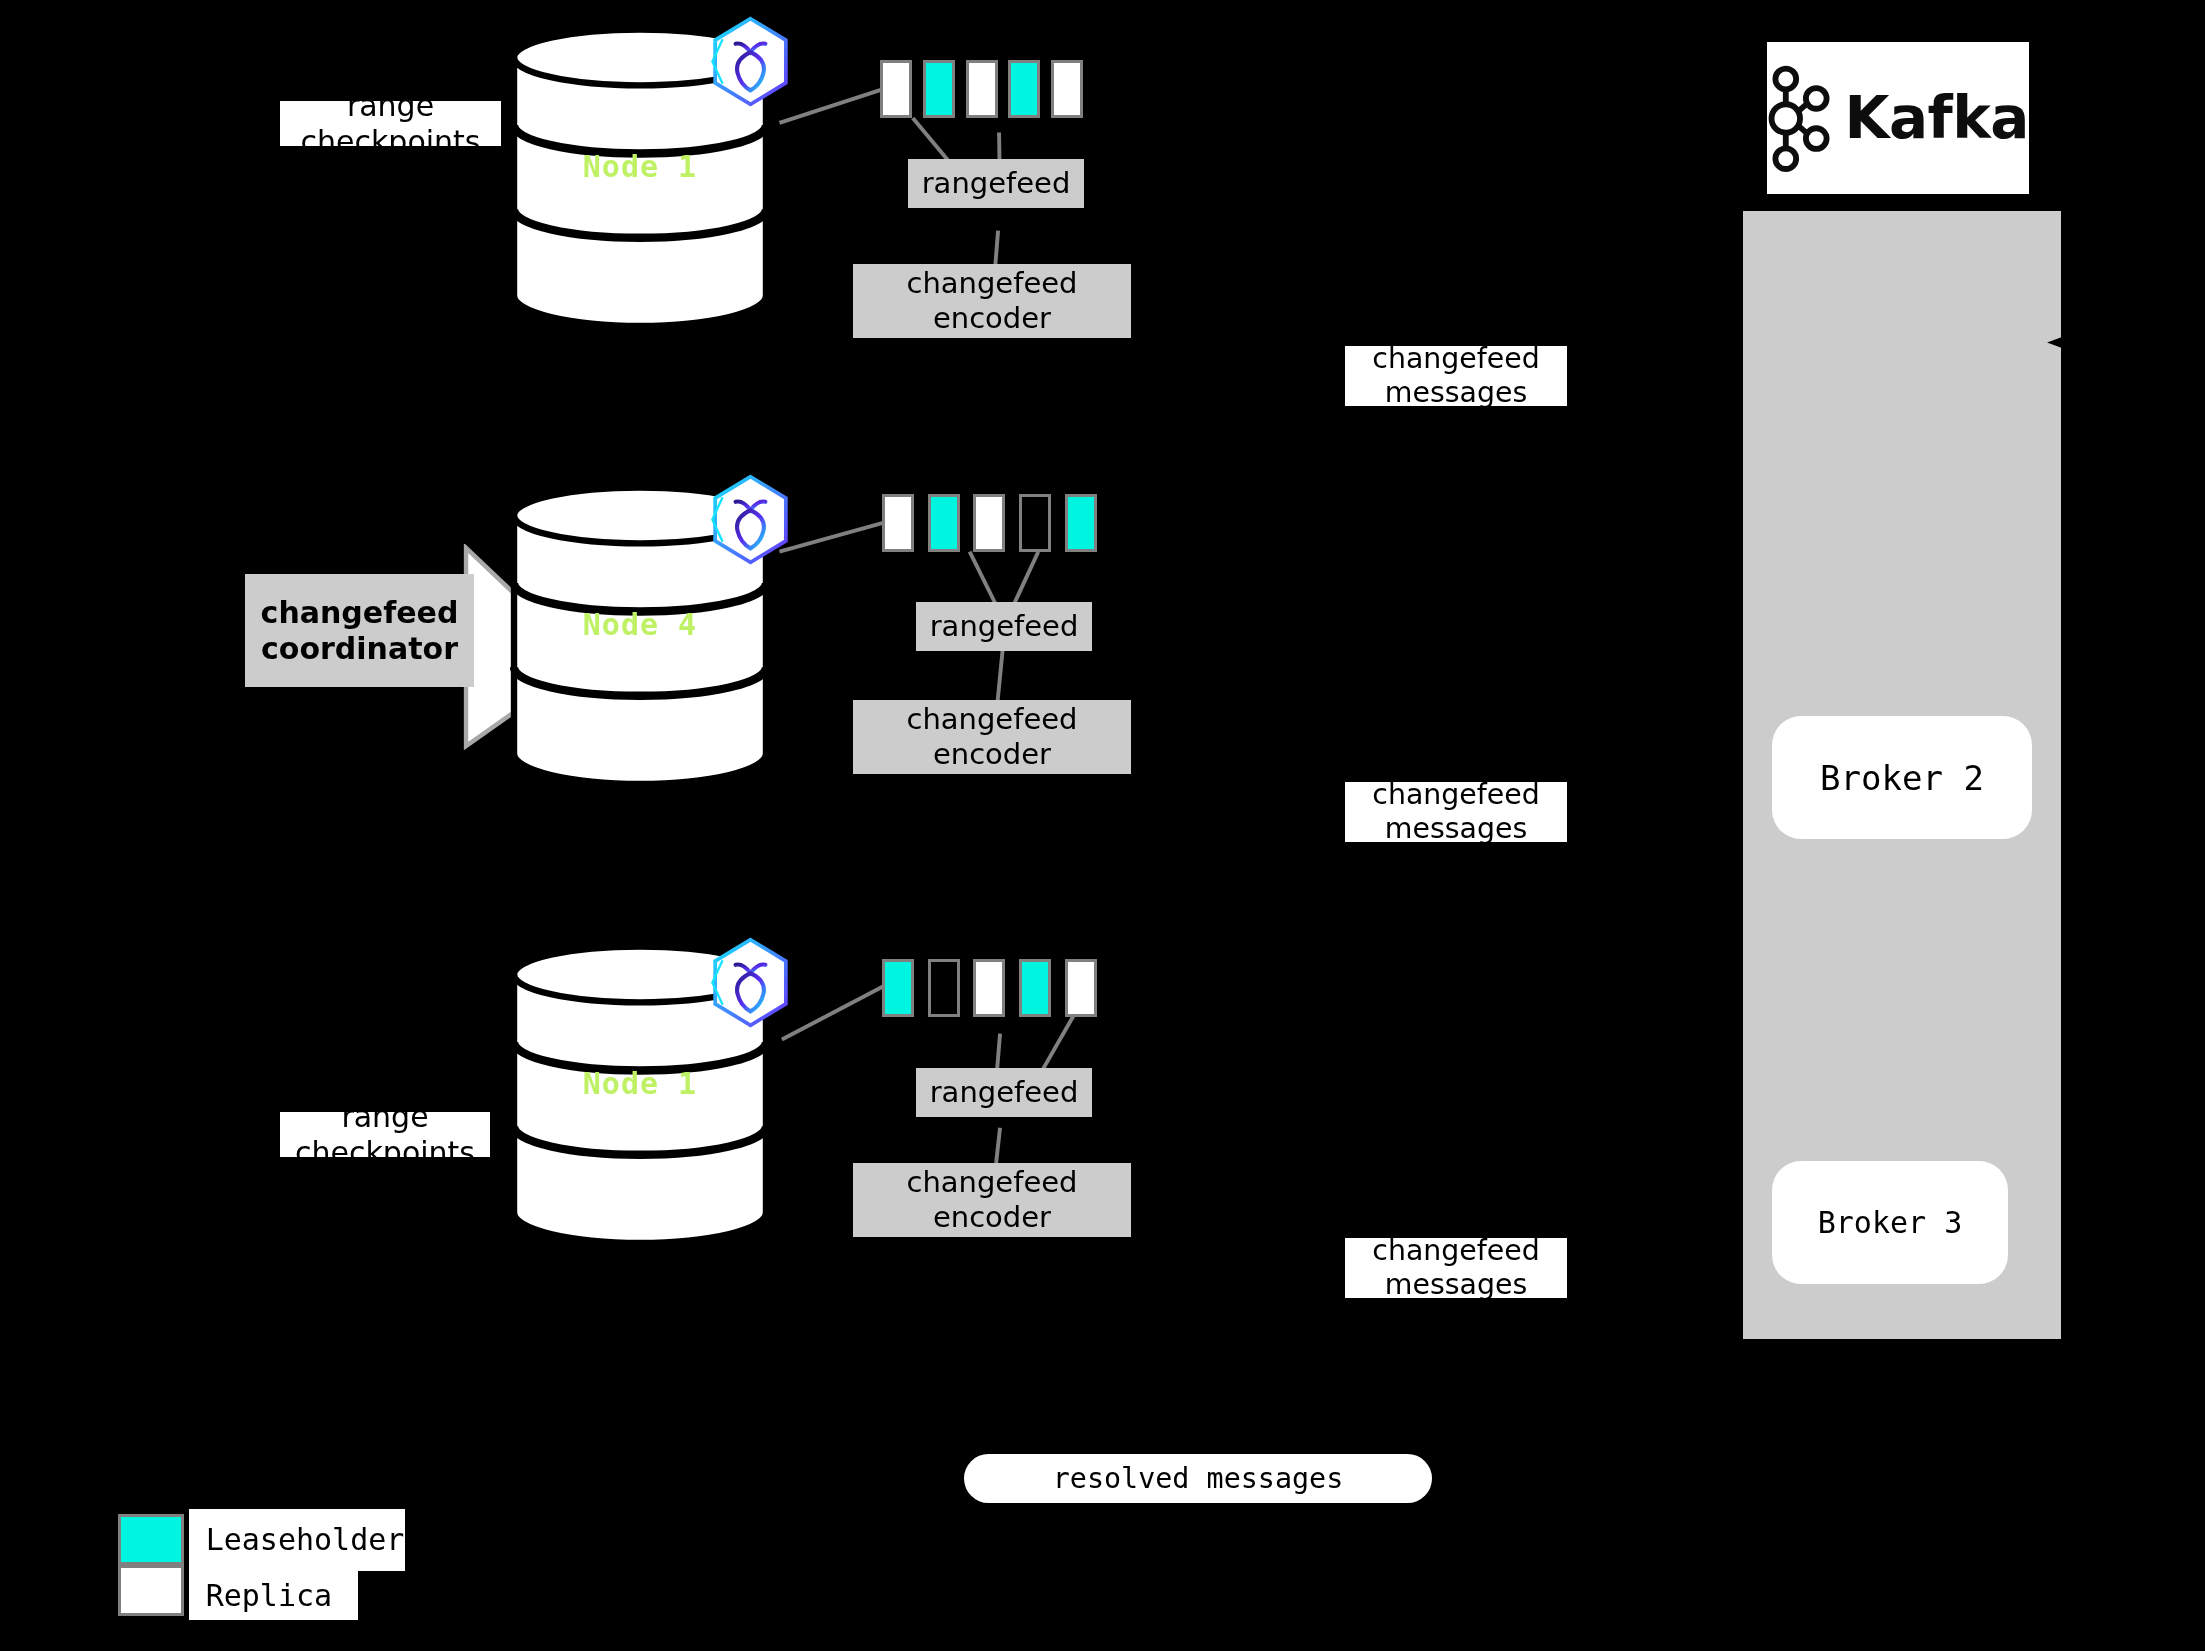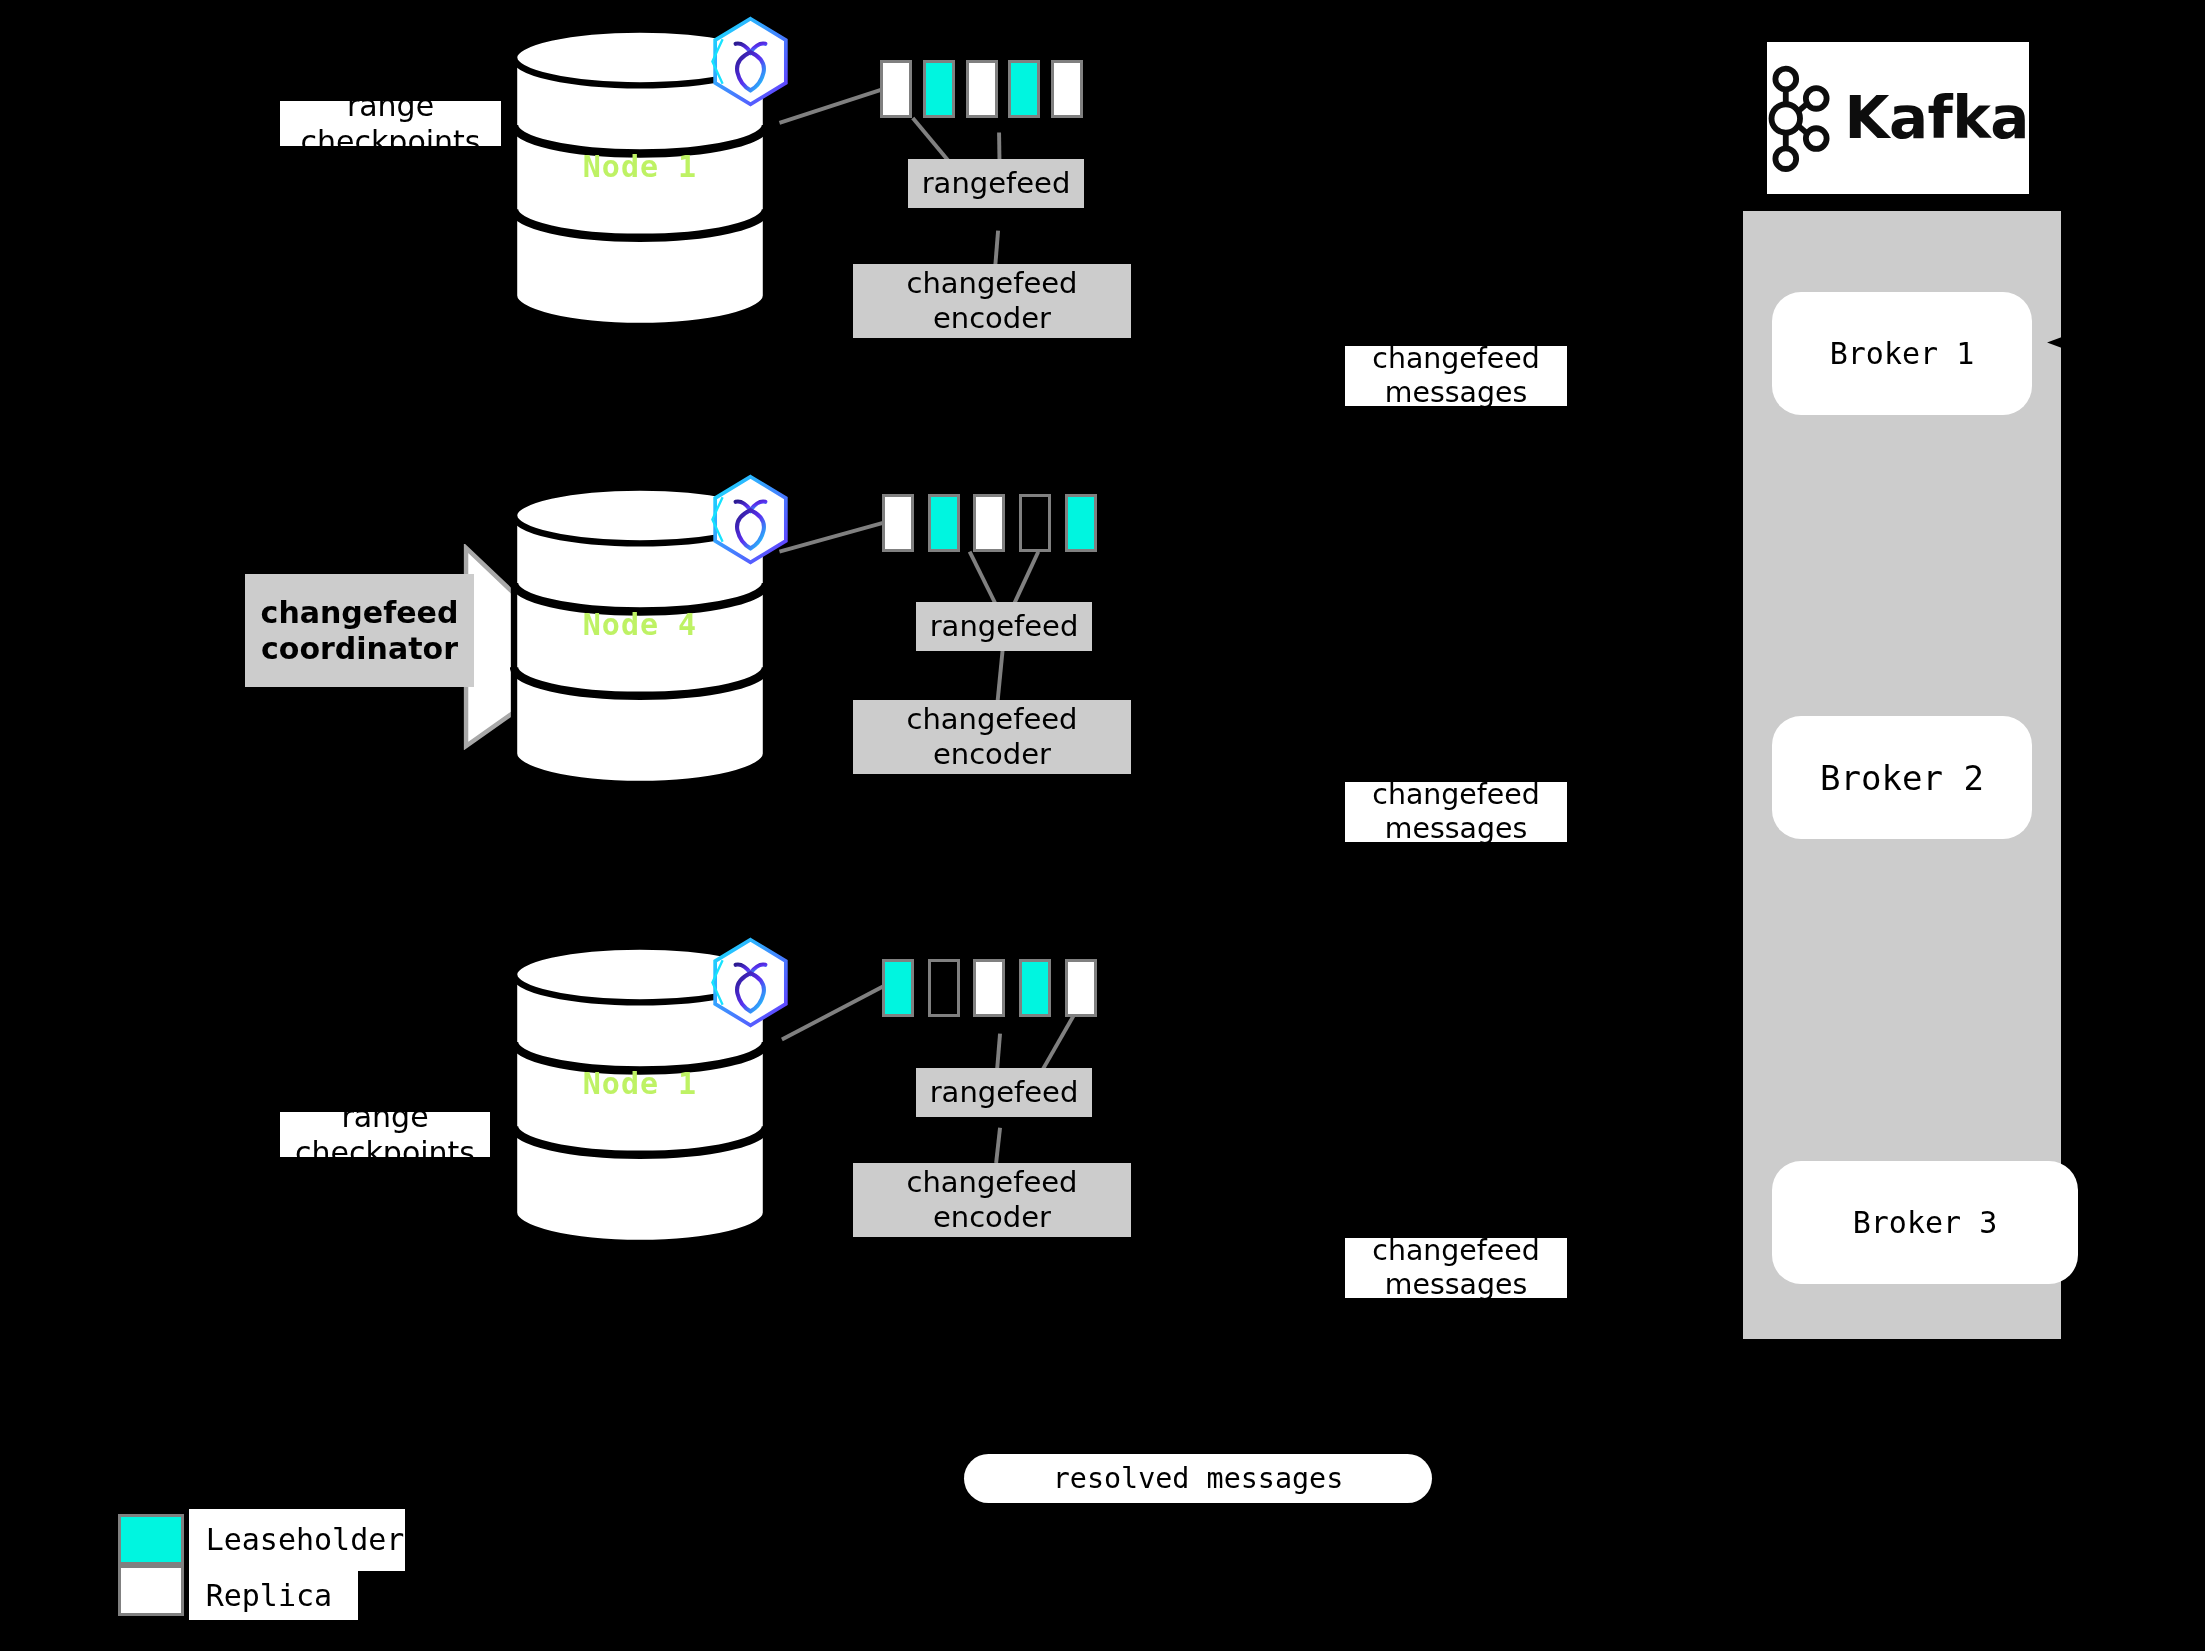--- a/index.html
+++ b/index.html
@@ -288,23 +288,22 @@
     </svg>
     <span class="kafka-word" style="font-size:58px;">Kafka</span>
   </div>
 
   <div class="broker-panel" style="left:1743px;top:211px;width:318px;height:1128px;"></div>
 
   <svg class="abs" style="left:2047px;top:328px;" width="34" height="29" viewBox="0 0 70 60">
     <polygon points="70,4 0,30 70,56" fill="#000000"></polygon>
   </svg>
 
-  <div class="broker" style="left:1772px;top:292px;width:260px;height:123px;font-size:30px;">Broker 1</div>
   <div class="broker" style="left:1772px;top:716px;width:260px;height:123px;font-size:34px;">Broker 2</div>
-  <div class="broker" style="left:1772px;top:1161px;width:306px;height:123px;font-size:30px;">Broker 3</div>
+  <div class="broker" style="left:1772px;top:1161px;width:236px;height:123px;font-size:30px;">Broker 3</div>
 
   <div class="legend" style="left:118px;top:1505px;width:314px;height:113px;padding-left:24px;">
 
     <div class="swatch lease" style="left:0px;top:8.8px;width:66px;height:51px;"></div>
     <div class="swatch repl" style="left:0px;top:60px;width:66px;height:51px;"></div>
 
     <div class="legend-text" style="left:71px;top:3.9px;width:216px;height:62px;font-size:30px;">Leaseholder</div>
 
     <div class="legend-text" style="left:71px;top:66px;width:169px;height:49px;font-size:30px;">Replica</div>
   </div>

